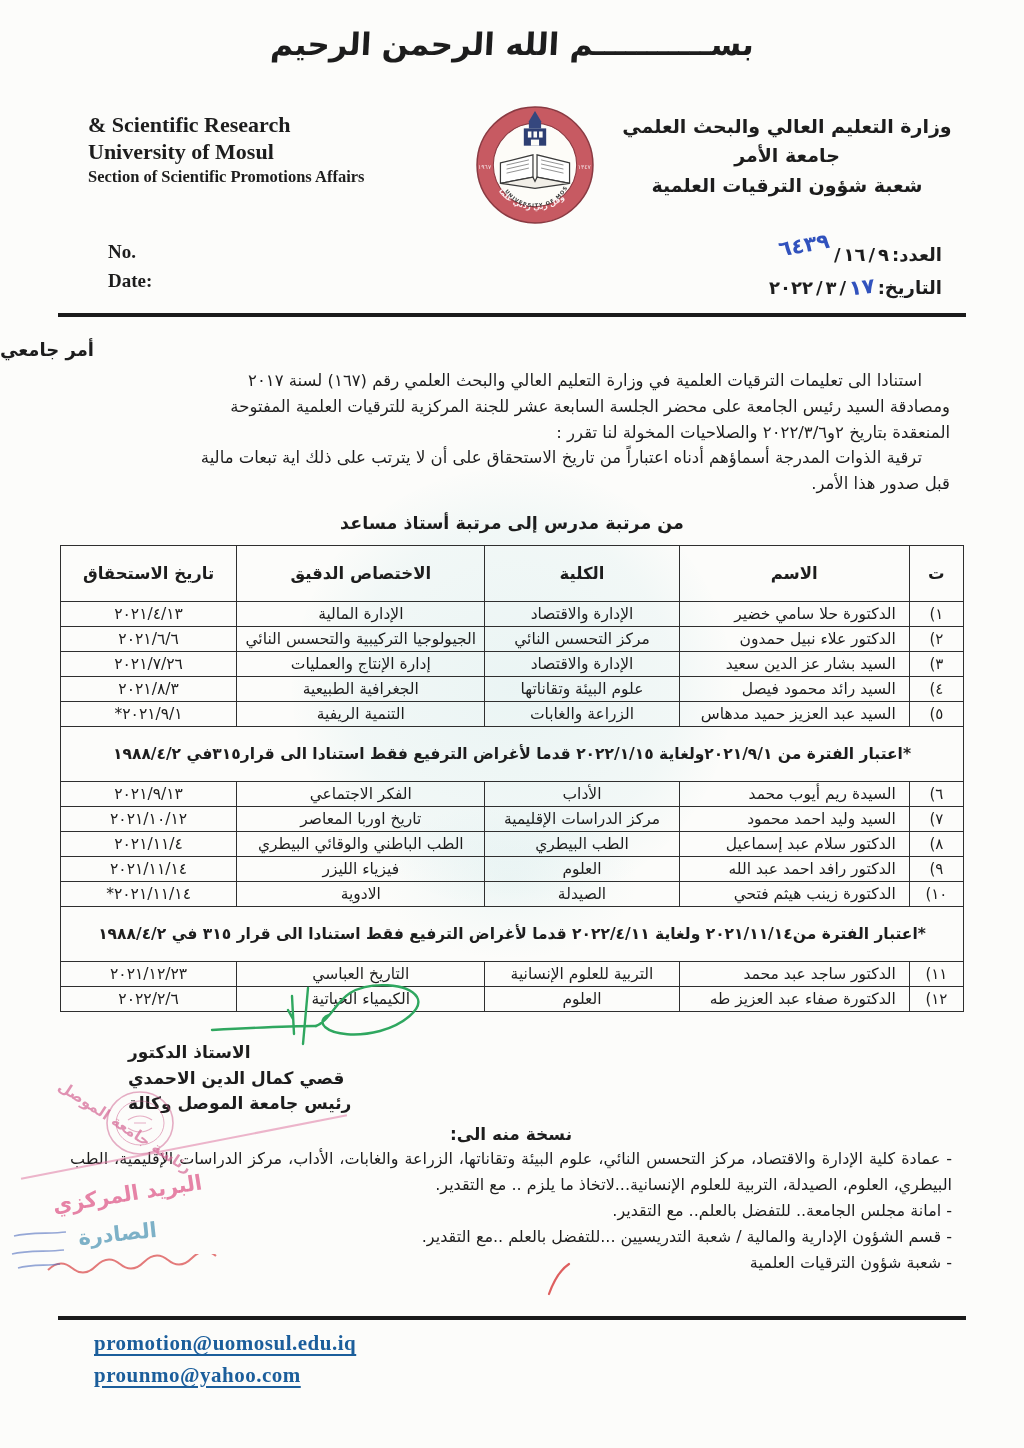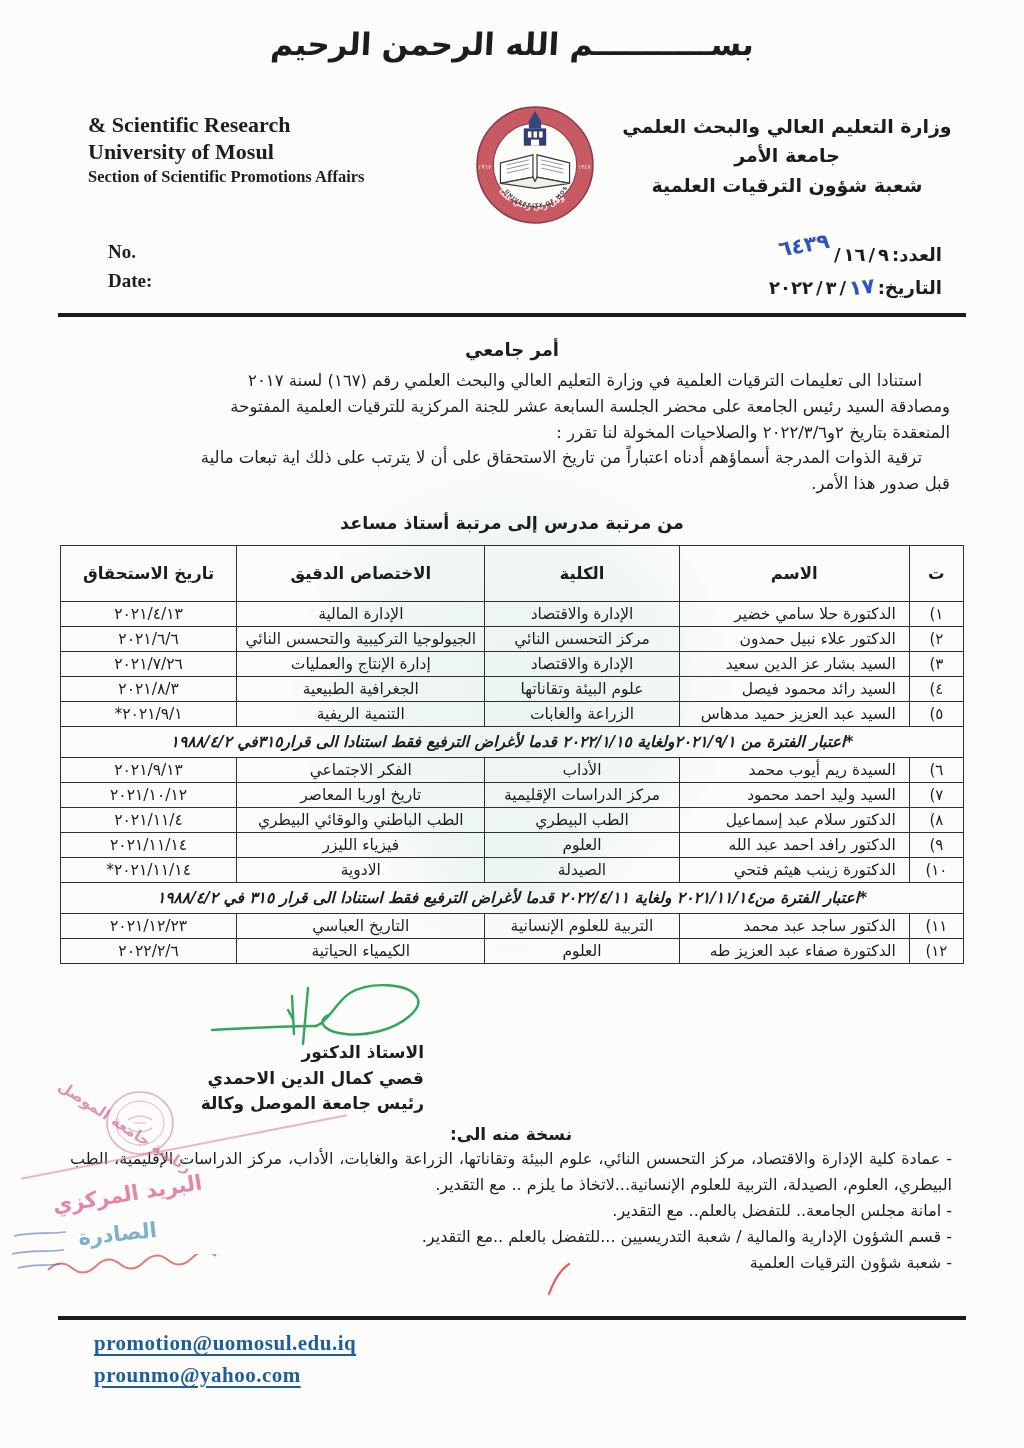--- a/index.html
+++ b/index.html
@@ -45,36 +45,36 @@
   .ref-left { font-family:"Liberation Serif", serif; font-weight:bold; font-size:19px; line-height:1.5; }
   .ref-right { direction:rtl; font-weight:bold; font-size:18px; }
   .ref-row { display:flex; align-items:baseline; gap:3px; justify-content:flex-start; line-height:1.55; }
   .hand { color:#3152bd; display:inline-block; transform:rotate(-7deg); font-size:21px; }
   .hand-raised { transform:rotate(-10deg) translateY(-9px); letter-spacing:1px; }
 
   .rule  { height:4px; background:#1b1b1b; margin:10px 58px 0; }
   .rule2 { position:absolute; left:58px; right:58px; top:1316px; height:3.5px; background:#1b1b1b; z-index:1; }
 
   
-  .order-title { text-align:center; font-weight:bold; font-size:18px; margin-top:22px; }
+  .order-title { text-align:left; font-weight:bold; font-size:18px; margin-top:22px; }
   .par { direction:rtl; margin:8px 74px 0 64px; font-size:16.5px; line-height:1.56; }
   .par .ln { text-align:right; }
   .par .indent { padding-right:28px; }
   .subtitle { text-align:center; font-weight:bold; font-size:17.5px; margin-top:16px; }
 
   
   table { width:904px; margin:12px auto 0; border-collapse:collapse; direction:rtl; table-layout:fixed; background:transparent; }
   th, td { border:1.7px solid #2f2f2f; padding:3px 6px; font-size:15.5px; text-align:center; white-space:nowrap; overflow:hidden; }
   th { font-size:16.5px; font-weight:bold; padding:18px 4px; }
   td.name { text-align:right; padding-right:13px; }
   td.idx { font-size:15px; }
-  tr.note td { font-weight:bold; font-size:15.5px; padding:6px 4px; text-align:center;font-style:italic; }
-
-  
-  .sig { position:absolute; left:128px; top:1040px; width:296px; text-align:right; direction:rtl;
+  tr.note td { font-weight:bold; font-size:15.5px; padding:18px 4px; text-align:center; }
+
+  
+  .sig { position:absolute; left:128px; top:1040px; width:296px; text-align:left; direction:rtl;
          font-weight:bold; font-size:17px; line-height:1.5; z-index:1; }
   .sig-svg { position:absolute; left:208px; top:980px; z-index:2; }
 
   
   .copies { position:absolute; top:1124px; right:72px; left:70px; direction:rtl; z-index:1; }
   .copies .heading { font-weight:bold; font-size:17px; text-align:center; margin-bottom:2px; }
   .copies .item { font-size:16px; line-height:1.62; text-align:justify; text-align-last:right; }
 
   
   .emails { position:absolute; top:1328px; left:94px; z-index:1;

